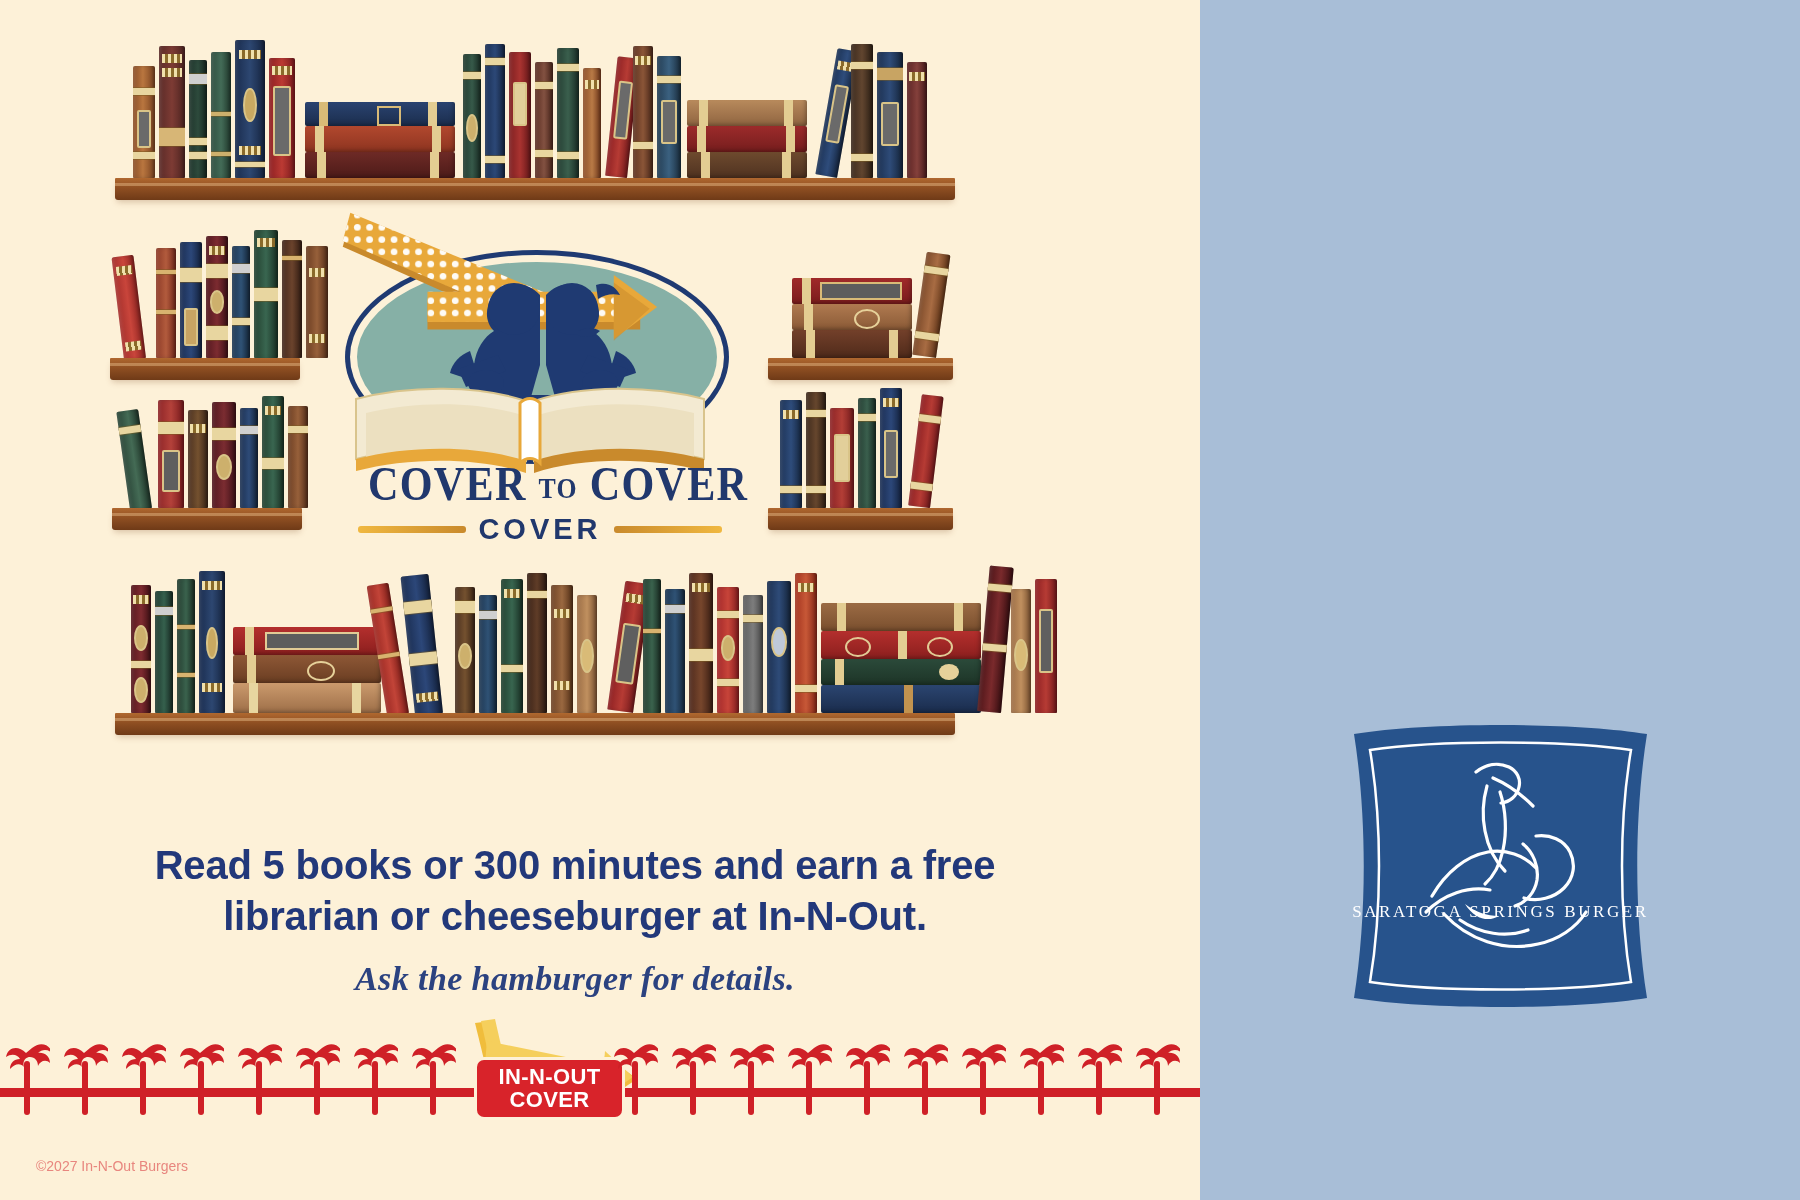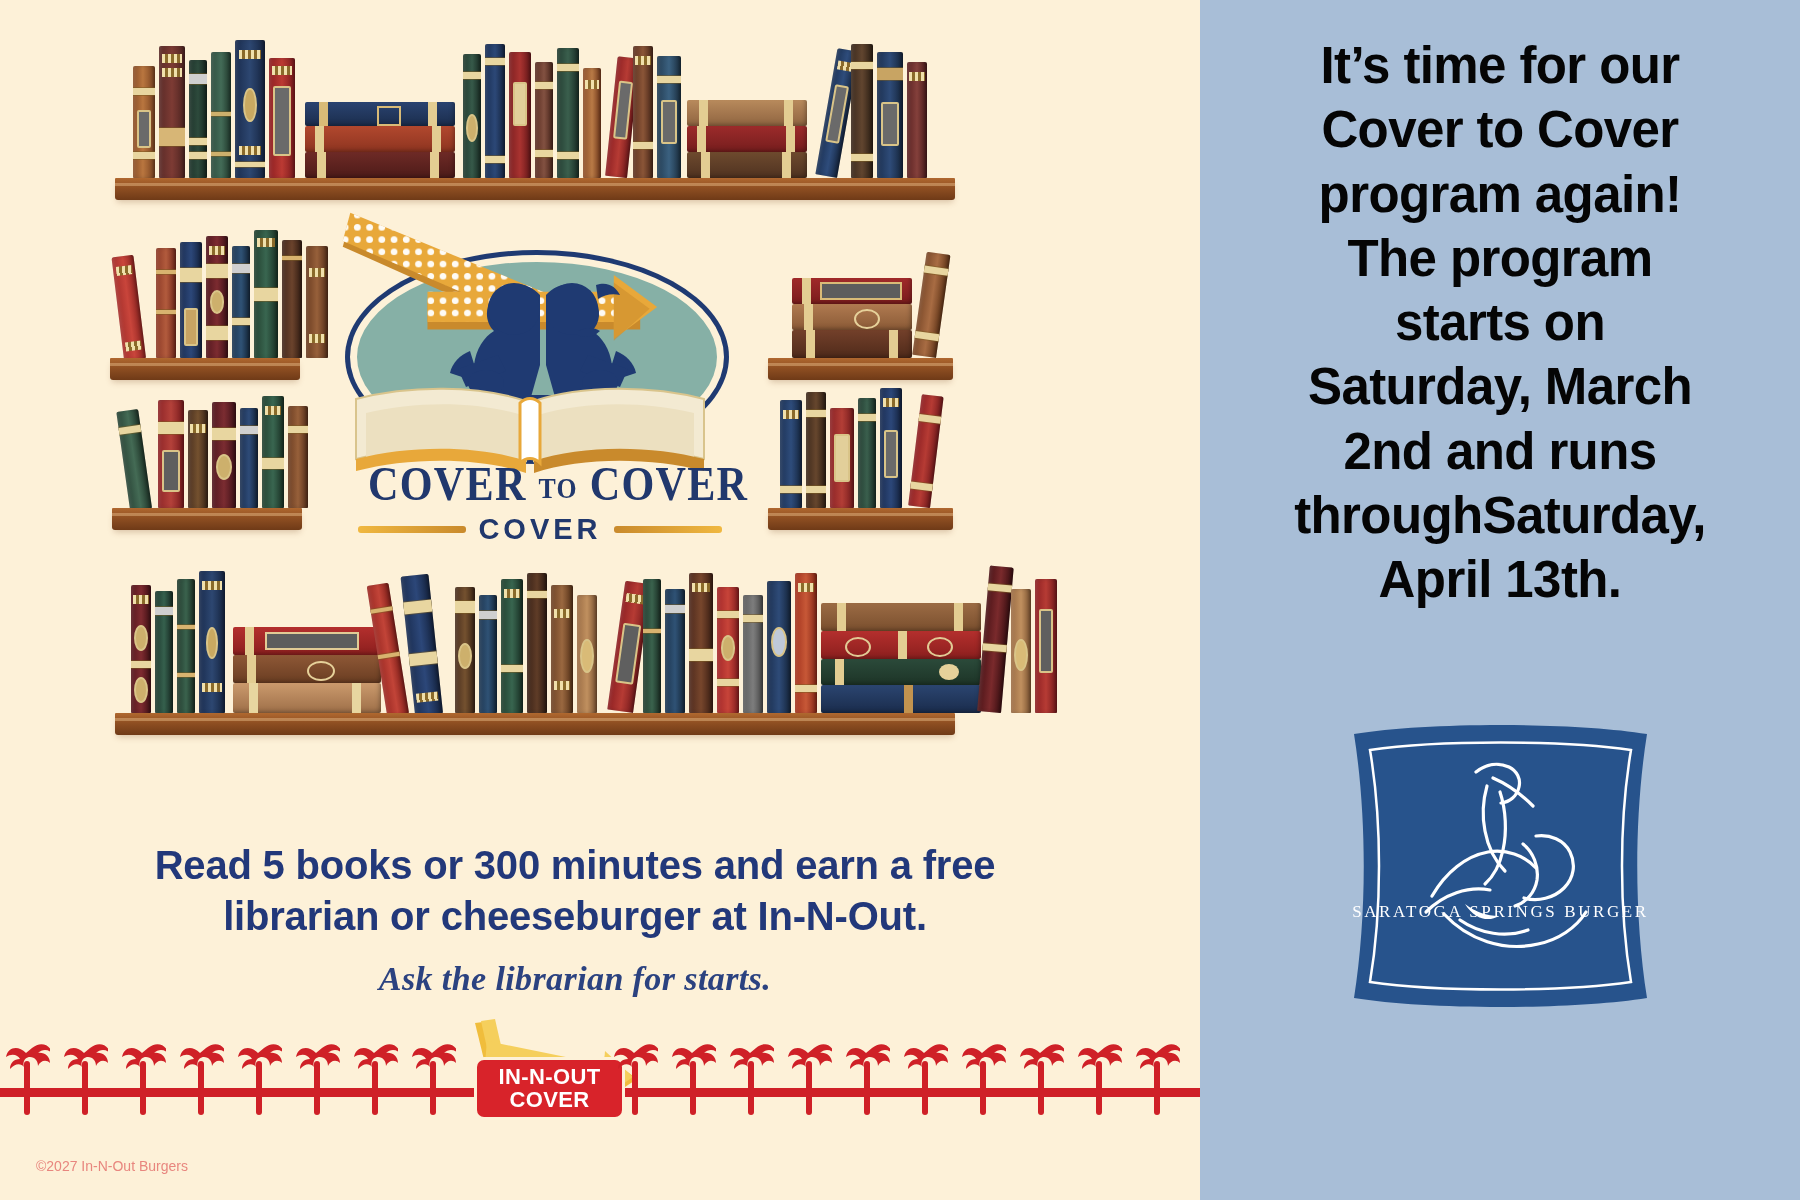--- a/index.html
+++ b/index.html
@@ -568,21 +568,21 @@
         <span class="ctc-club">COVER</span>
         <span class="ctc-rule r"></span>
       </div>
     </div>
 
     <div class="headline-main">
       <div>Read 5 books or 300 minutes and earn a free</div>
       <div>librarian or cheeseburger at In-N-Out.</div>
     </div>
 
-    <div class="sub-script">Ask the librarian for starts.</div>
+    <div class="sub-script">Ask the hamburger for details.</div>
 
     <div class="palm-band">
       <div class="palm-line"></div>
 
       <svg class="palm" style="left:4px;" viewBox="0 0 46 80">
           <g fill="#cf2027">
             <path d="M22 18 c-8 -8 -18 -6 -20 4 c6 -4 12 -2 14 2 c-6 0 -10 4 -10 10 c5 -6 11 -6 14 -2 c-2 -6 2 -10 6 -10 c5 0 8 4 8 9 c2 -5 8 -7 12 -3 c0 -7 -6 -11 -12 -10 c4 -4 10 -4 14 0 c-2 -9 -12 -12 -20 -5 z"></path>
             <rect x="20" y="26" width="6" height="54" rx="3"></rect>
           </g>
         </svg>
@@ -704,31 +704,20 @@
             <rect x="20" y="26" width="6" height="54" rx="3"></rect>
           </g>
         </svg>
     </div>
 
     <div class="copyright">©2027 In-N-Out Burgers</div>
   </div>
 
   <div class="right-panel">
 
-    <div class="right-head">
-      <div>It’s time for our</div>
-      <div>Cover to Cover</div>
-      <div>program again!</div>
-      <div>The program</div>
-      <div>starts on</div>
-      <div>Saturday, March</div>
-      <div>2nd and runs</div>
-      <div>throughSaturday,</div>
-      <div>April 13th.</div>
-    </div>
 
     <div class="lib-logo">
       <svg class="lib-shield" viewBox="0 0 305 300">
         <path d="M6 18 C80 6 225 6 299 18 C286 100 286 200 299 282 C225 294 80 294 6 282 C19 200 19 100 6 18 Z" fill="#27538c"></path>
         <path d="M22 34 C88 24 217 24 283 34 C271 105 271 195 283 266 C217 276 88 276 22 266 C34 195 34 105 22 34 Z" fill="none" stroke="#ffffff" stroke-width="2.5"></path>
         <g fill="none" stroke="#ffffff" stroke-width="3.2" stroke-linecap="round">
           <path d="M128 56 c10 -8 22 -10 33 -5 c8 4 12 12 10 20 c-2 9 -9 15 -18 16"></path>
           <path d="M145 62 c14 6 28 16 40 28"></path>
           <path d="M139 70 c-4 14 -5 30 -2 45 c3 16 10 30 20 40"></path>
           <path d="M152 76 c6 18 7 40 3 58 c-3 14 -9 26 -18 34"></path>

